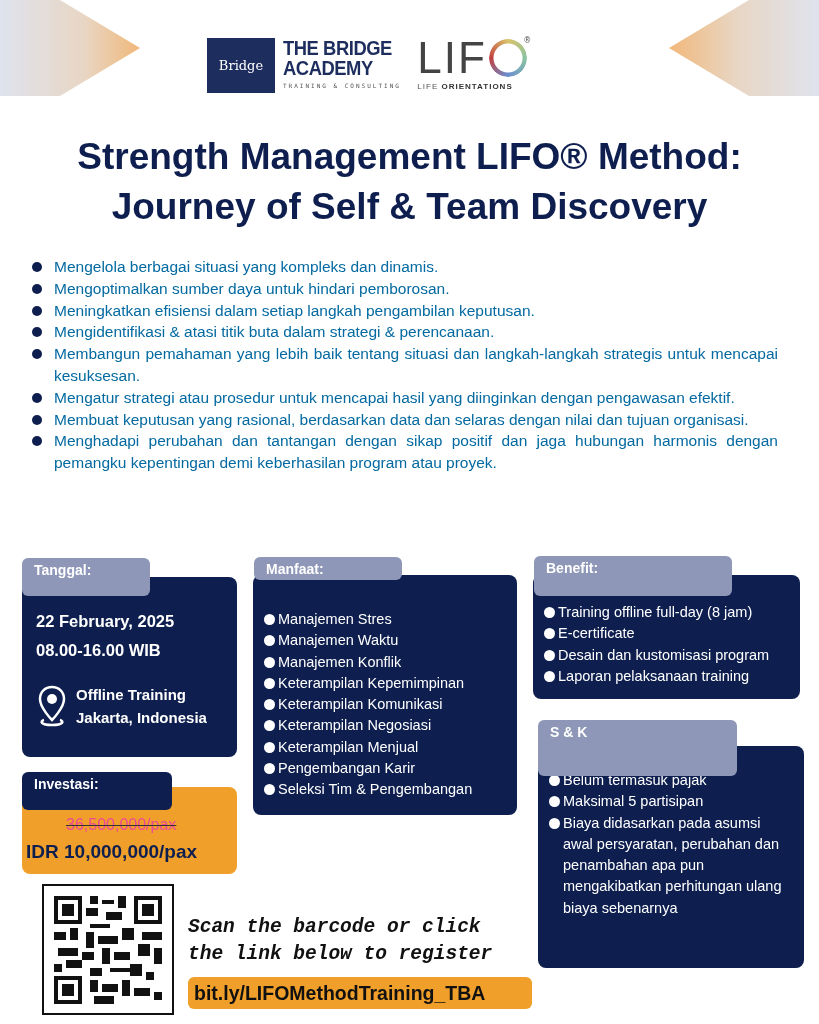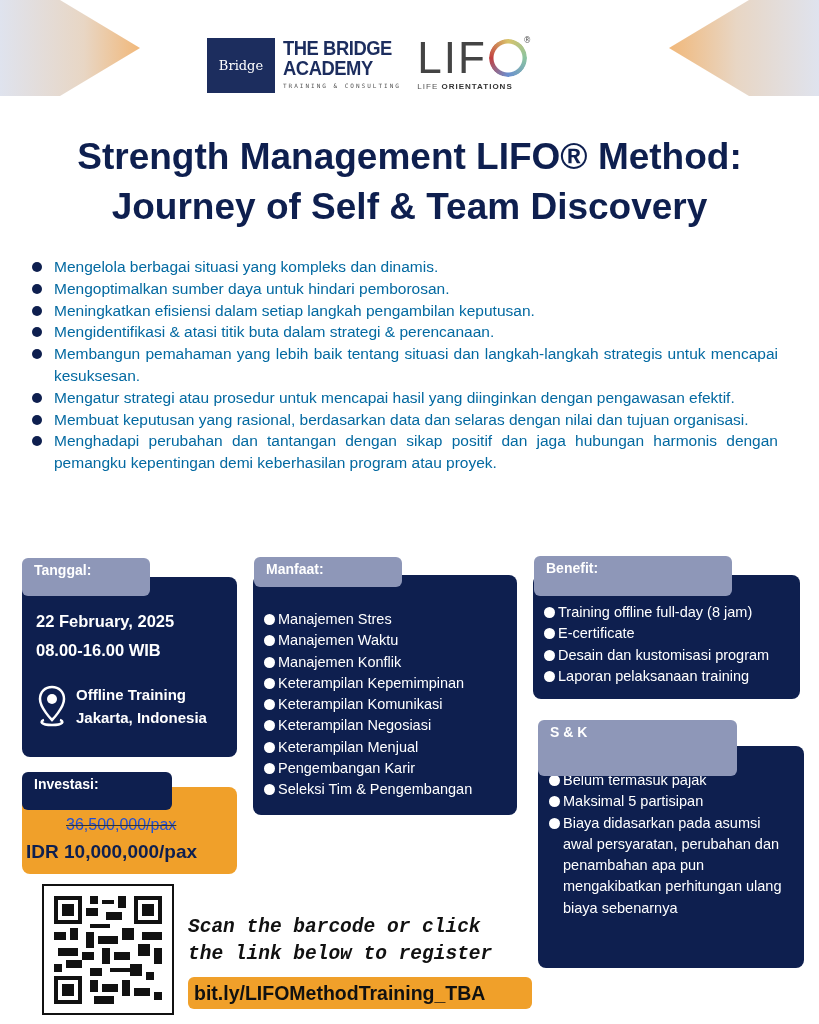--- a/index.html
+++ b/index.html
@@ -23,21 +23,21 @@
 .goals li::before{content:"";position:absolute;left:2px;top:6px;width:10px;height:10px;border-radius:50%;background:#0e1f4f}
 .card{position:absolute;background:#0e1f4f;border-radius:8px;color:#fff;font-family:"Liberation Sans",sans-serif}
 .tag{position:absolute;background:#8e97b8;color:#fff;font-weight:bold;font-family:"Liberation Sans",sans-serif;border-radius:6px;font-size:14px;padding:4px 12px}
 .blist{list-style:none}
 .blist li{position:relative;padding-left:15px;font-size:14.5px;line-height:21.3px}
 .blist li::before{content:"";position:absolute;left:1px;top:5px;width:11px;height:11px;border-radius:50%;background:#fff}
 .date-text{font-weight:bold;font-size:16.5px;line-height:29px}
 .loc{display:flex;align-items:center;margin-top:18px}
 .loc-text{font-weight:bold;font-size:15px;line-height:23px;margin-left:8px}
 .price-box{position:absolute;left:22px;top:787px;width:215px;height:87px;background:#f0a02a;border-radius:8px}
-.price-old{position:absolute;left:66px;top:816px;font-size:16px;color:#1d4ed8;text-decoration:line-through;text-decoration-color:#333;font-family:"Liberation Sans",sans-serif}
+.price-old{position:absolute;left:66px;top:816px;font-size:16px;color:#ec4899;text-decoration:line-through;text-decoration-color:#333;font-family:"Liberation Sans",sans-serif}
 .price-new{position:absolute;left:26px;top:841px;font-size:19px;font-weight:bold;color:#0e1f4f;font-family:"Liberation Sans",sans-serif}
 .qr{position:absolute;left:42px;top:884px;width:132px;height:131px;border:2px solid #111;background:#fff;padding:10px}
 .scan{position:absolute;left:188px;top:914px;font-style:italic;font-weight:bold;font-size:19.5px;line-height:27px;color:#111;font-family:Liberation Mono, monospace}
 .link{position:absolute;left:188px;top:977px;width:344px;height:32px;background:#f0a02a;border-radius:6px;font-weight:bold;font-size:19.5px;color:#111;display:flex;align-items:center;padding-left:6px;font-family:"Liberation Sans",sans-serif}
 </style>
 </head>
 <body>
 
 <div class="deco-left"></div>
 <div class="deco-right"></div>
@@ -98,21 +98,21 @@
     <li>Manajemen Waktu</li>
     <li>Manajemen Konflik</li>
     <li>Keterampilan Kepemimpinan</li>
     <li>Keterampilan Komunikasi</li>
     <li>Keterampilan Negosiasi</li>
     <li>Keterampilan Menjual</li>
     <li>Pengembangan Karir</li>
     <li>Seleksi Tim &amp; Pengembangan</li>
   </ul>
 </div>
-<div class="tag" style="left:254px;top:557px;width:148px;height:30px">Manfaat:</div>
+<div class="tag" style="left:254px;top:557px;width:148px;height:23px">Manfaat:</div>
 
 <div class="card" style="left:533px;top:575px;width:267px;height:124px;padding:27px 0 0 10px">
   <ul class="blist">
     <li>Training offline full-day (8 jam)</li>
     <li>E-certificate</li>
     <li>Desain dan kustomisasi program</li>
     <li>Laporan pelaksanaan training</li>
   </ul>
 </div>
 <div class="tag" style="left:534px;top:556px;width:198px;height:40px">Benefit:</div>

